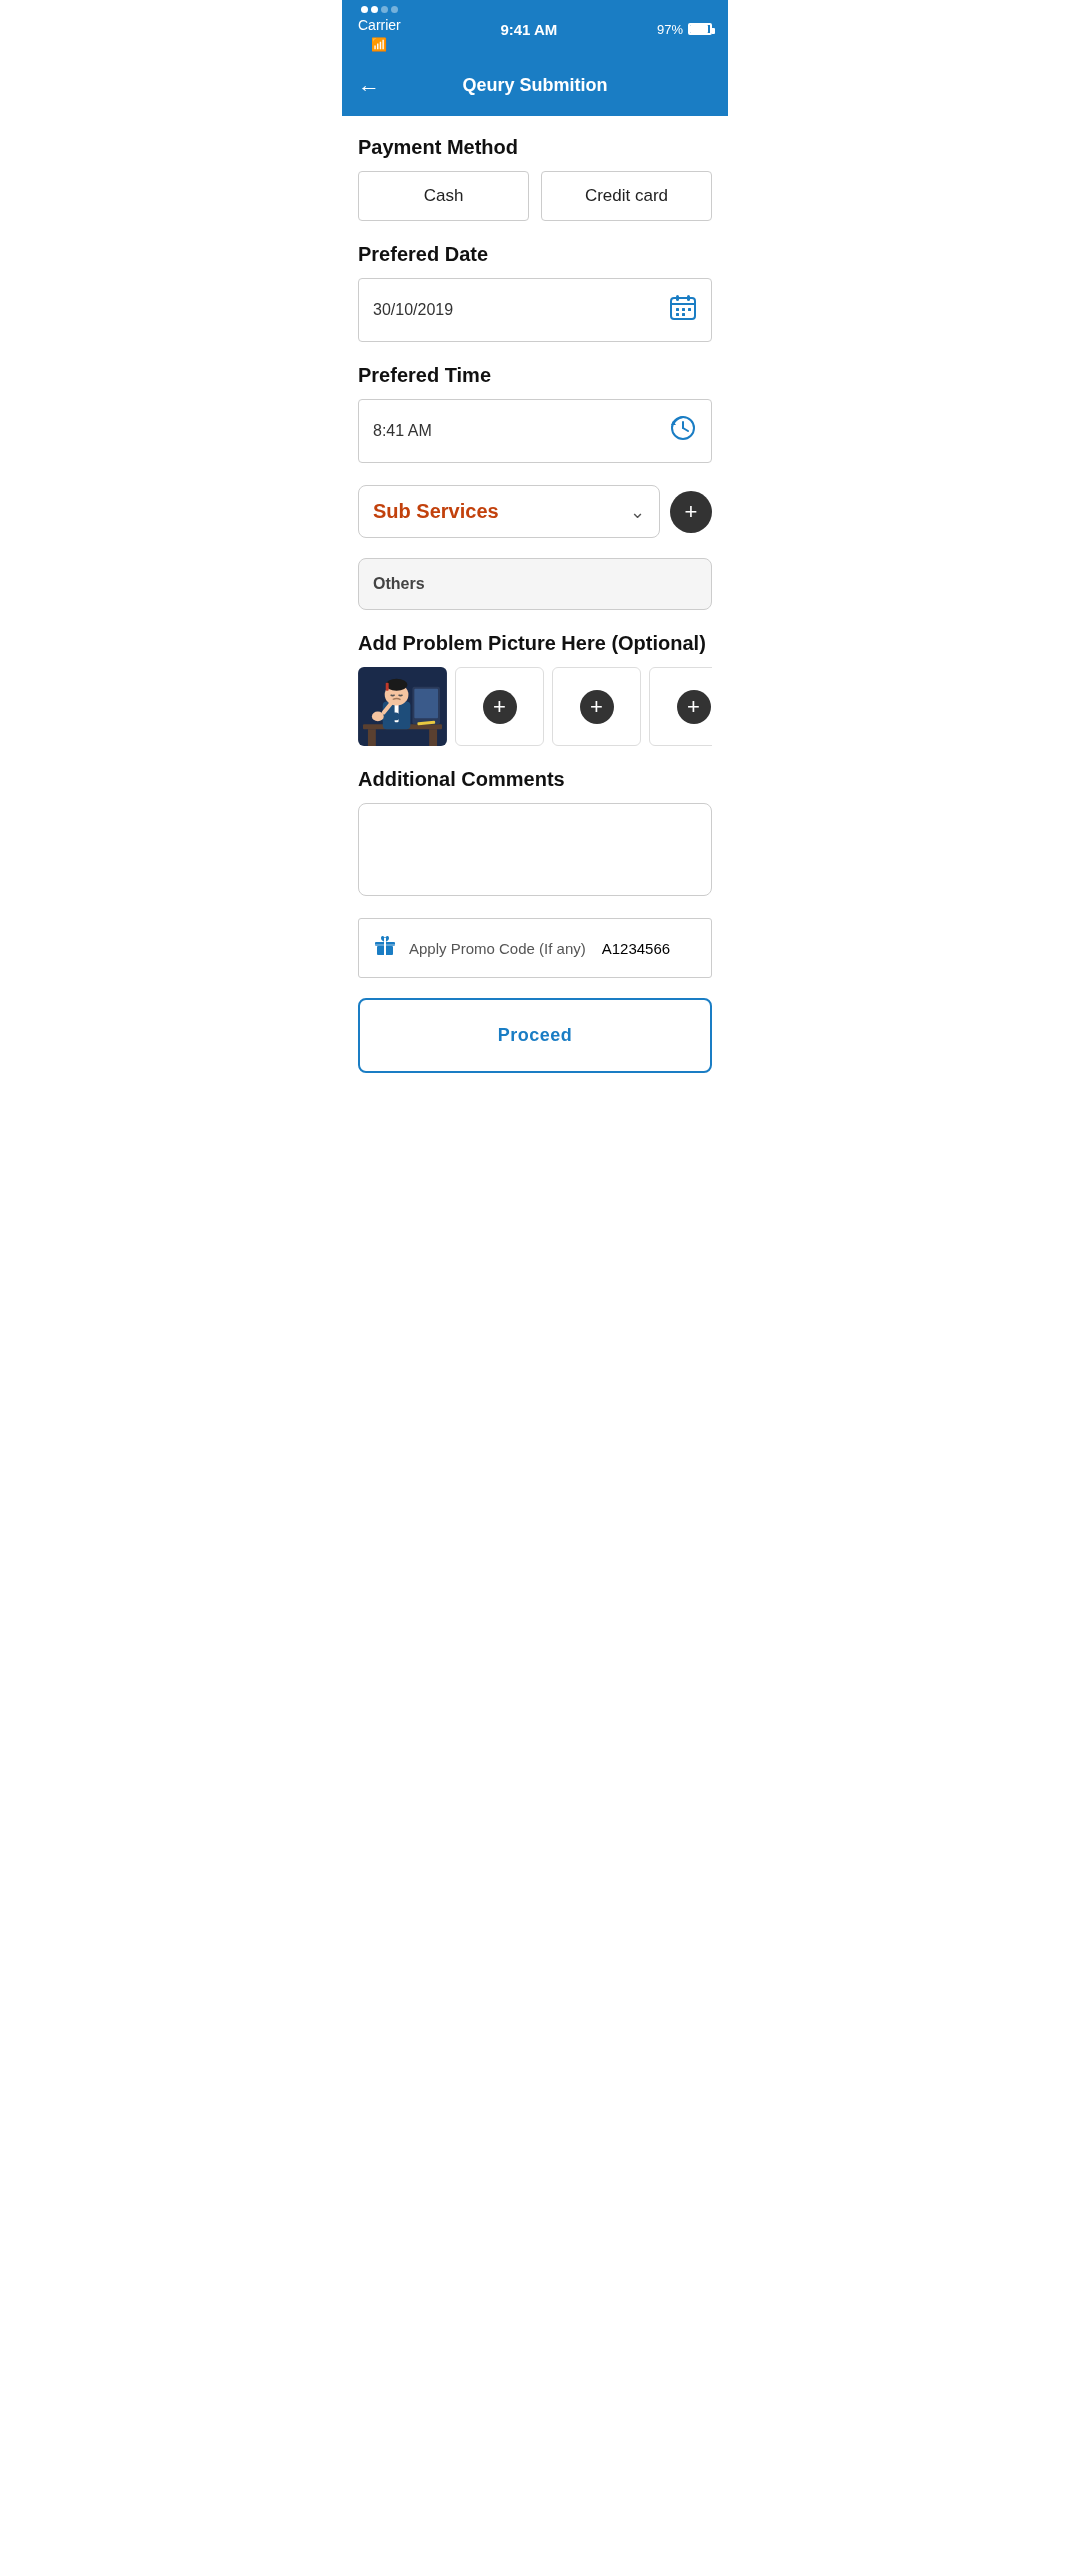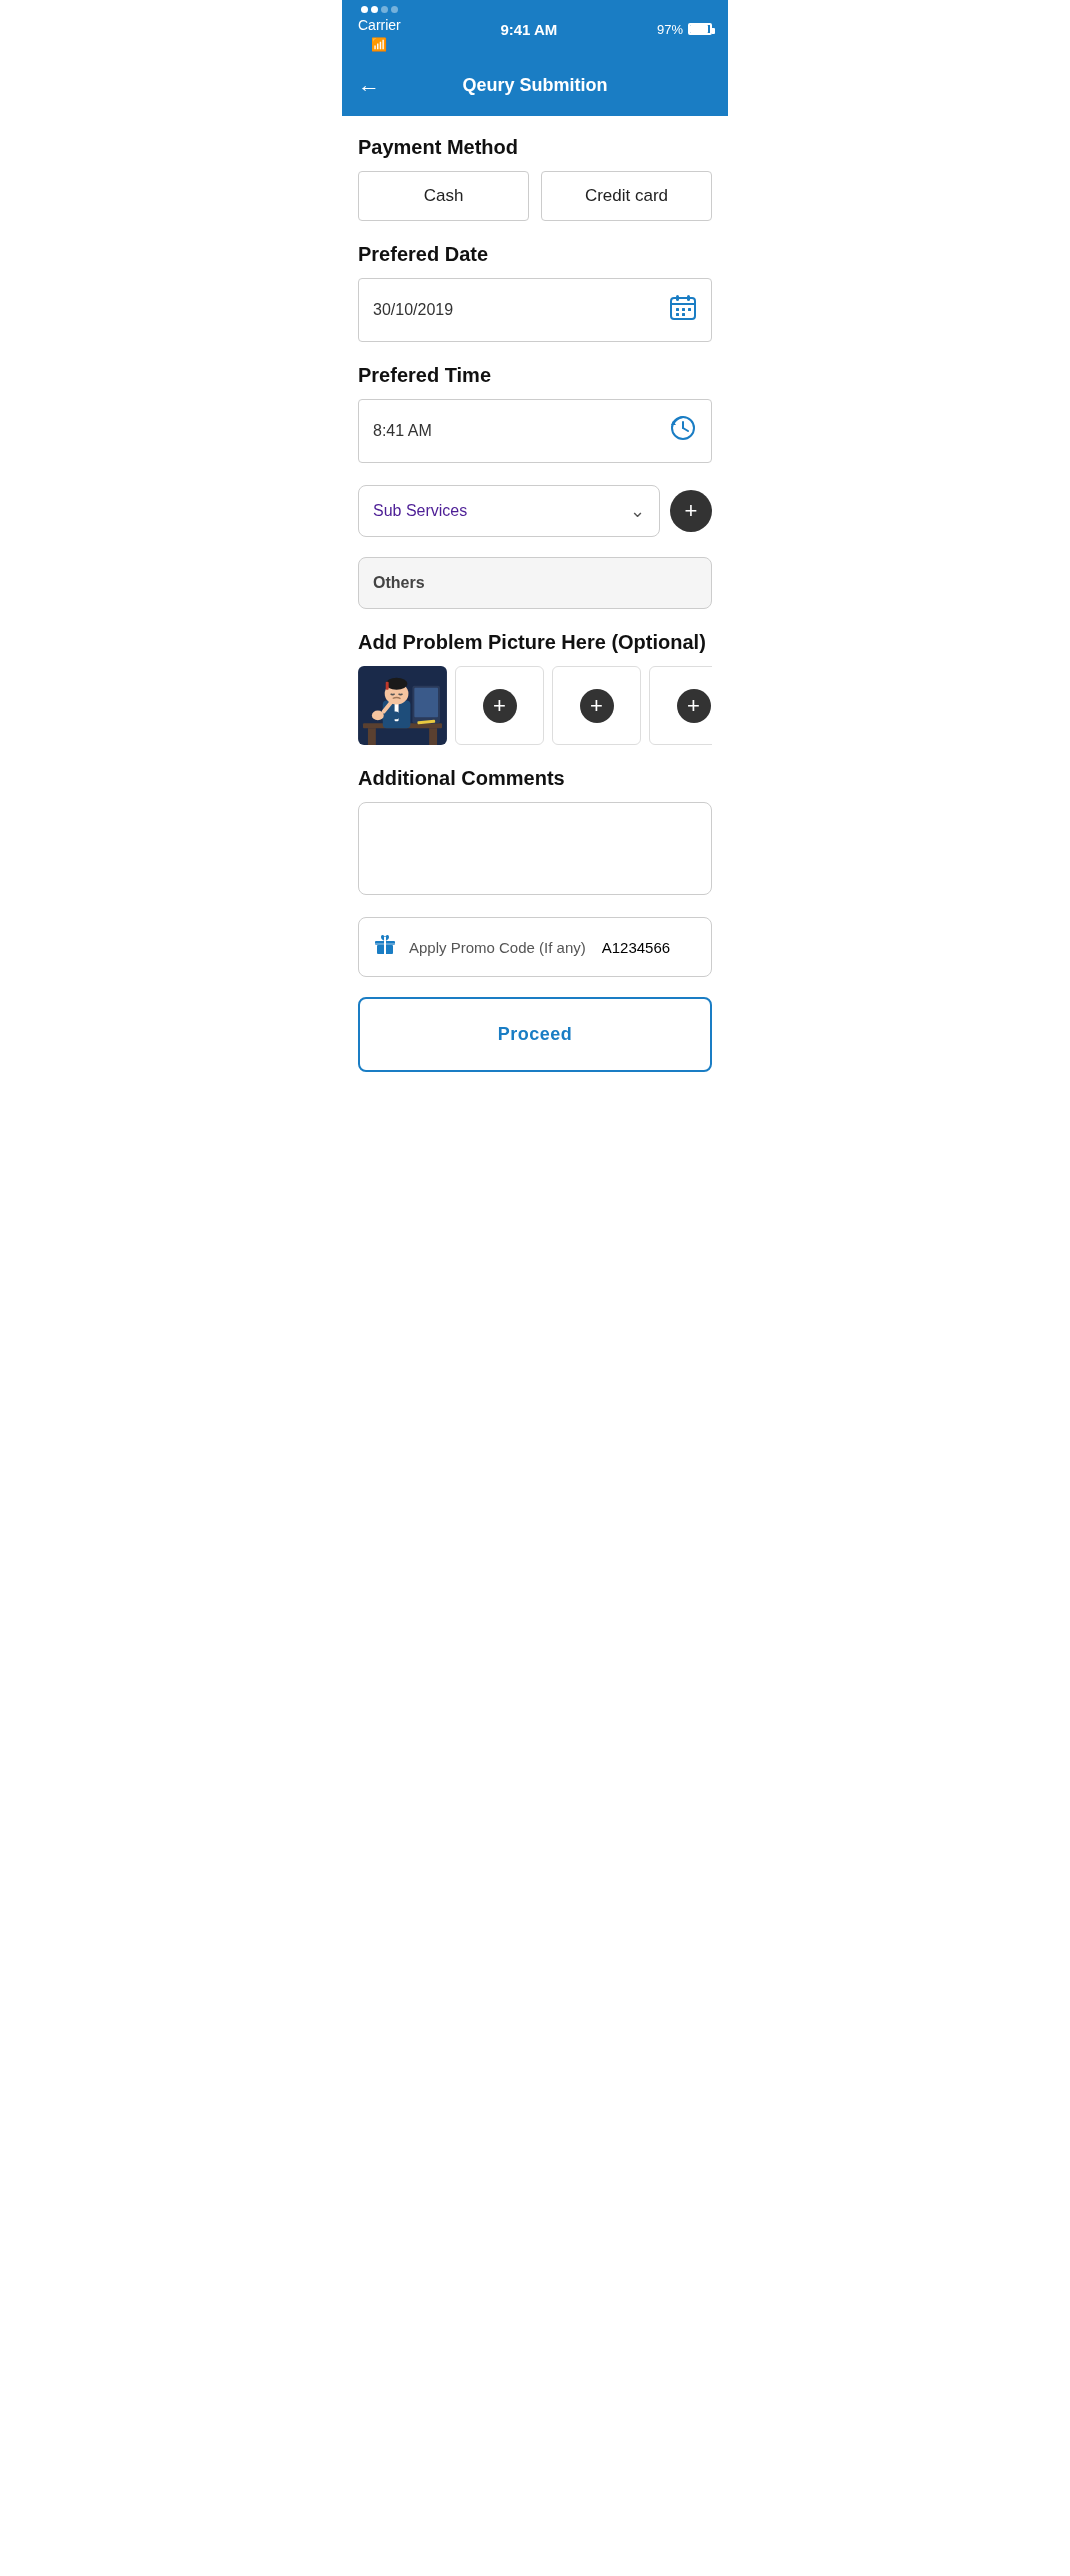--- a/index.html
+++ b/index.html
@@ -131,22 +131,23 @@
       border: 1.5px solid #ccc;
       border-radius: 8px;
       padding: 14px 14px;
       display: flex;
       align-items: center;
       justify-content: space-between;
       background: white;
       cursor: pointer;
     }
     .sub-services-label {
-      font-size: 16px;
-      color: #4c1d95;
+      font-size: 20px;
+      color: #c2410c;
+      font-weight: bold;
     }
     .chevron-icon { font-size: 18px; color: #555; }
     .add-circle-btn {
       width: 42px;
       height: 42px;
       border-radius: 50%;
       background: #333;
       border: none;
       color: white;
       font-size: 22px;
@@ -223,21 +224,21 @@
       font-size: 15px;
       color: #333;
       resize: none;
       min-height: 59px;
       background: transparent;
     }
 
     
     .promo-box {
       border: 1.5px solid #ccc;
-      border-radius: 8px;
+      border-radius: 3px;
       padding: 14px 14px;
       display: flex;
       align-items: center;
       gap: 12px;
       margin-bottom: 20px;
       background: white;
     }
     .gift-icon { font-size: 22px; color: #1a7dc4; }
     .promo-text { font-size: 15px; color: #555; }
     .promo-code { font-size: 15px; color: #000000; font-weight: 500; margin-left: 4px; }

